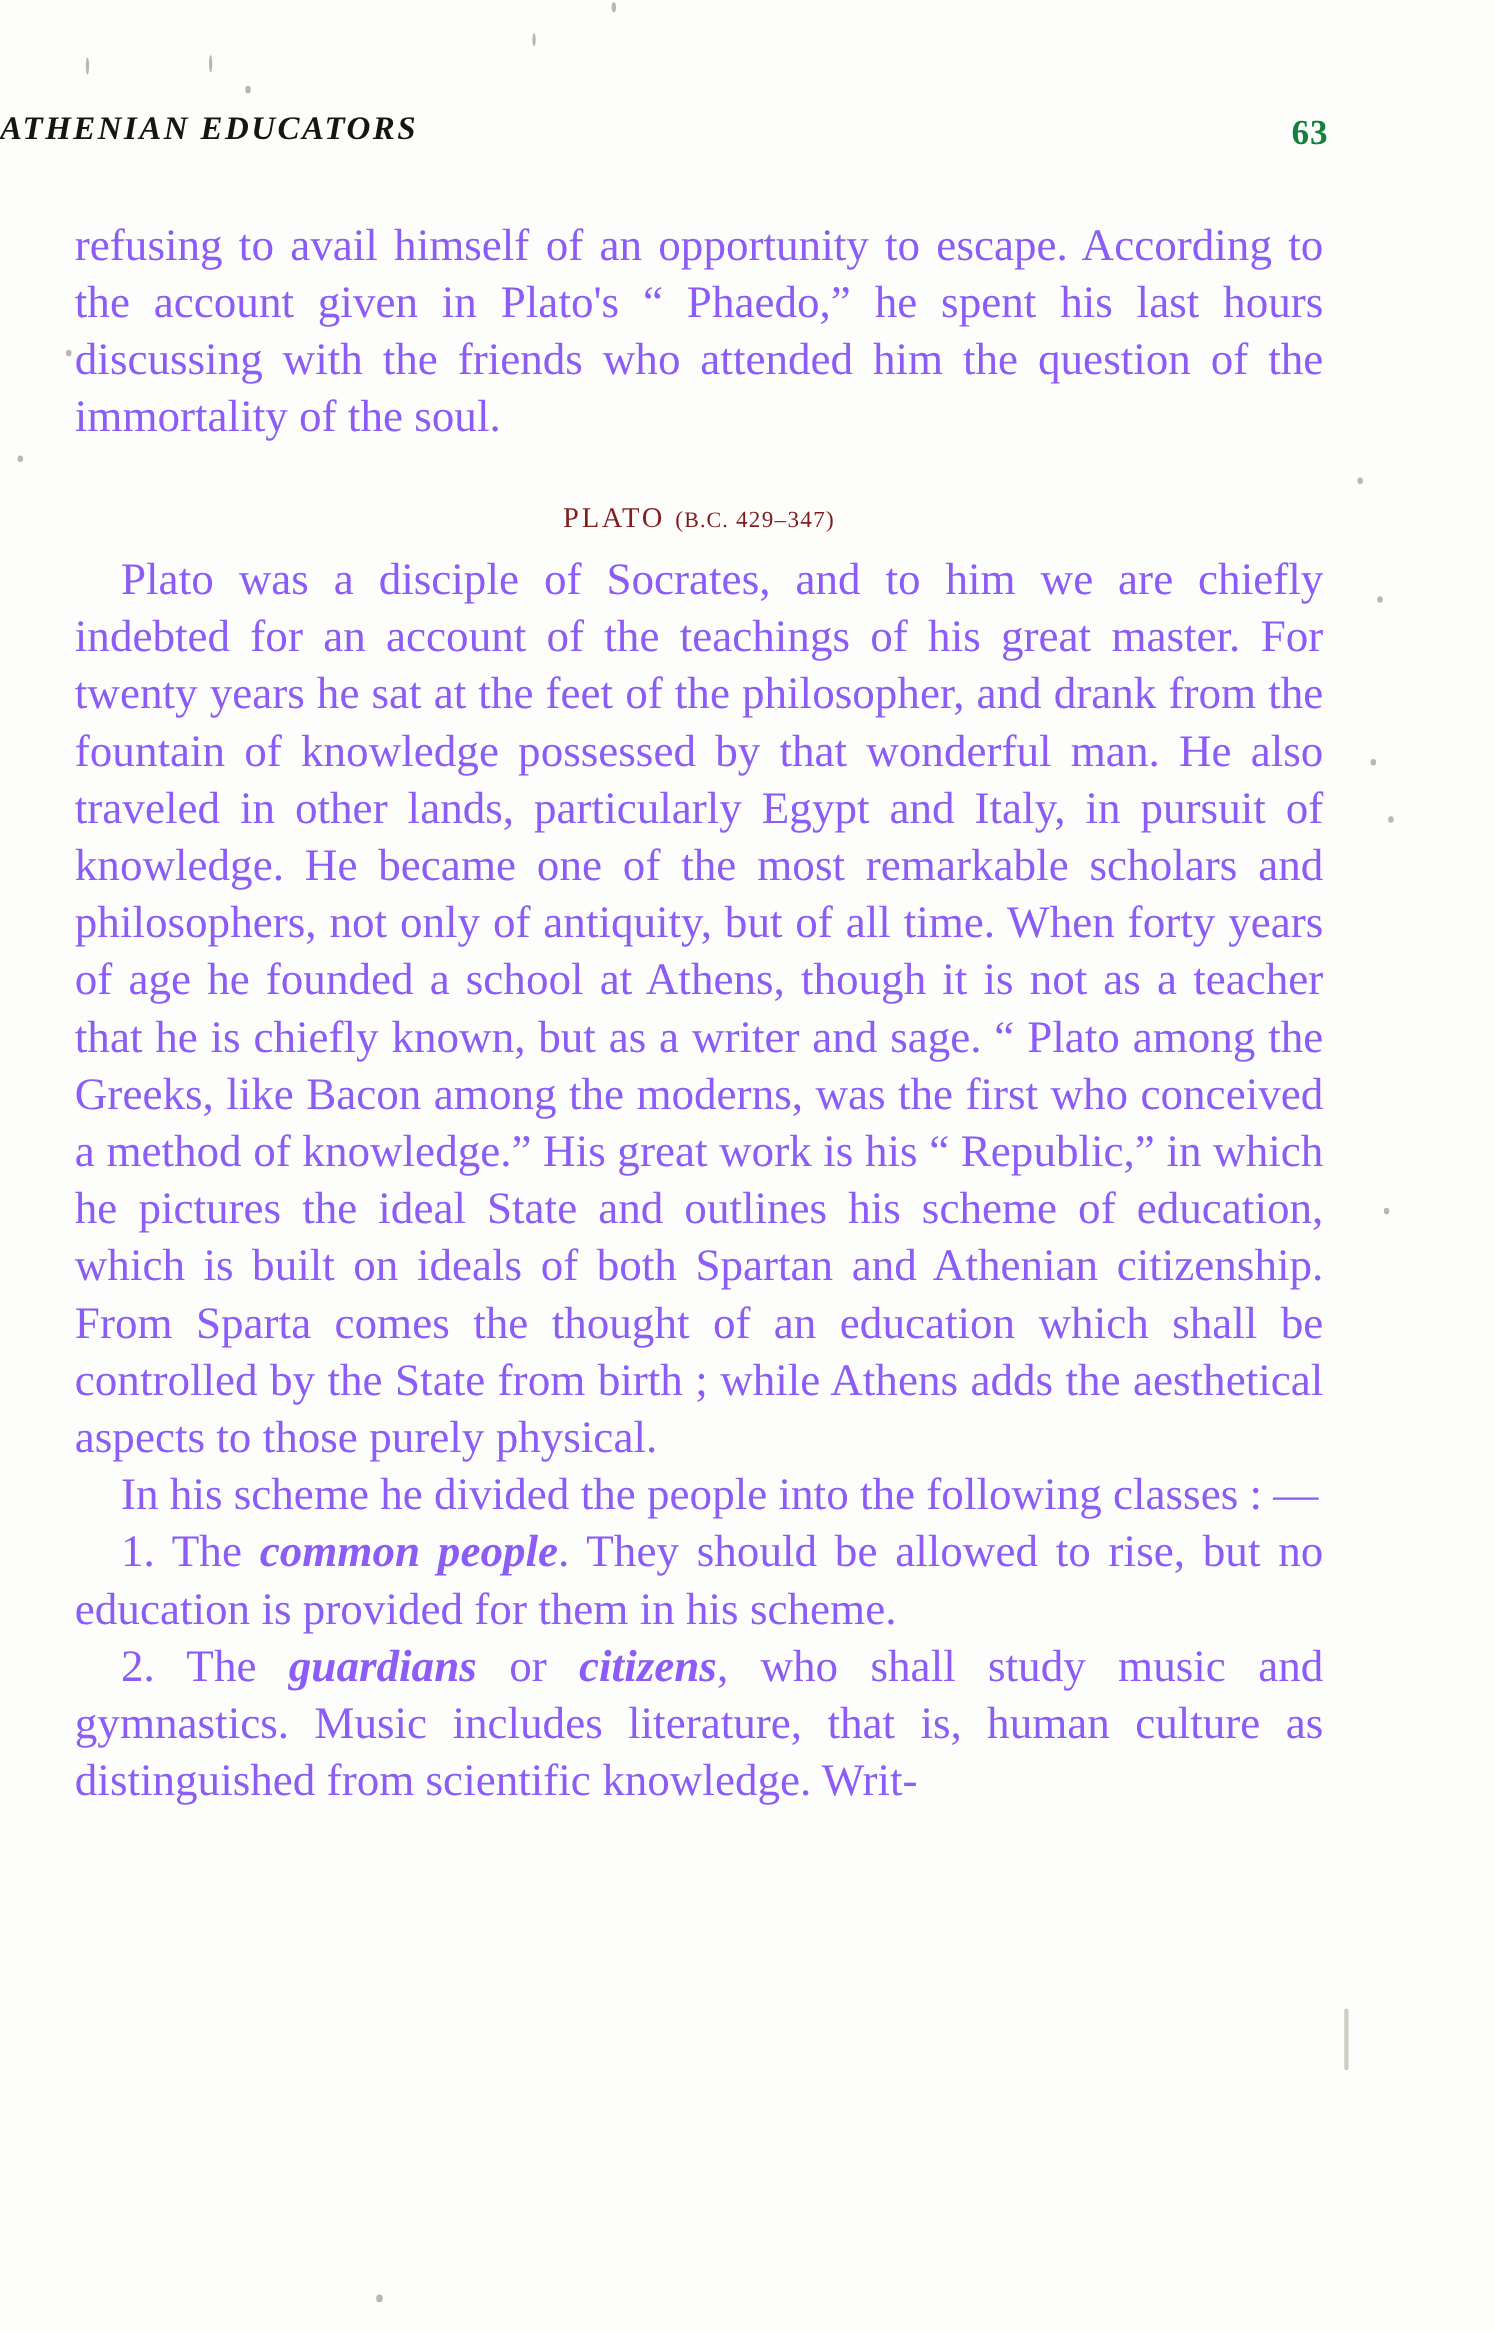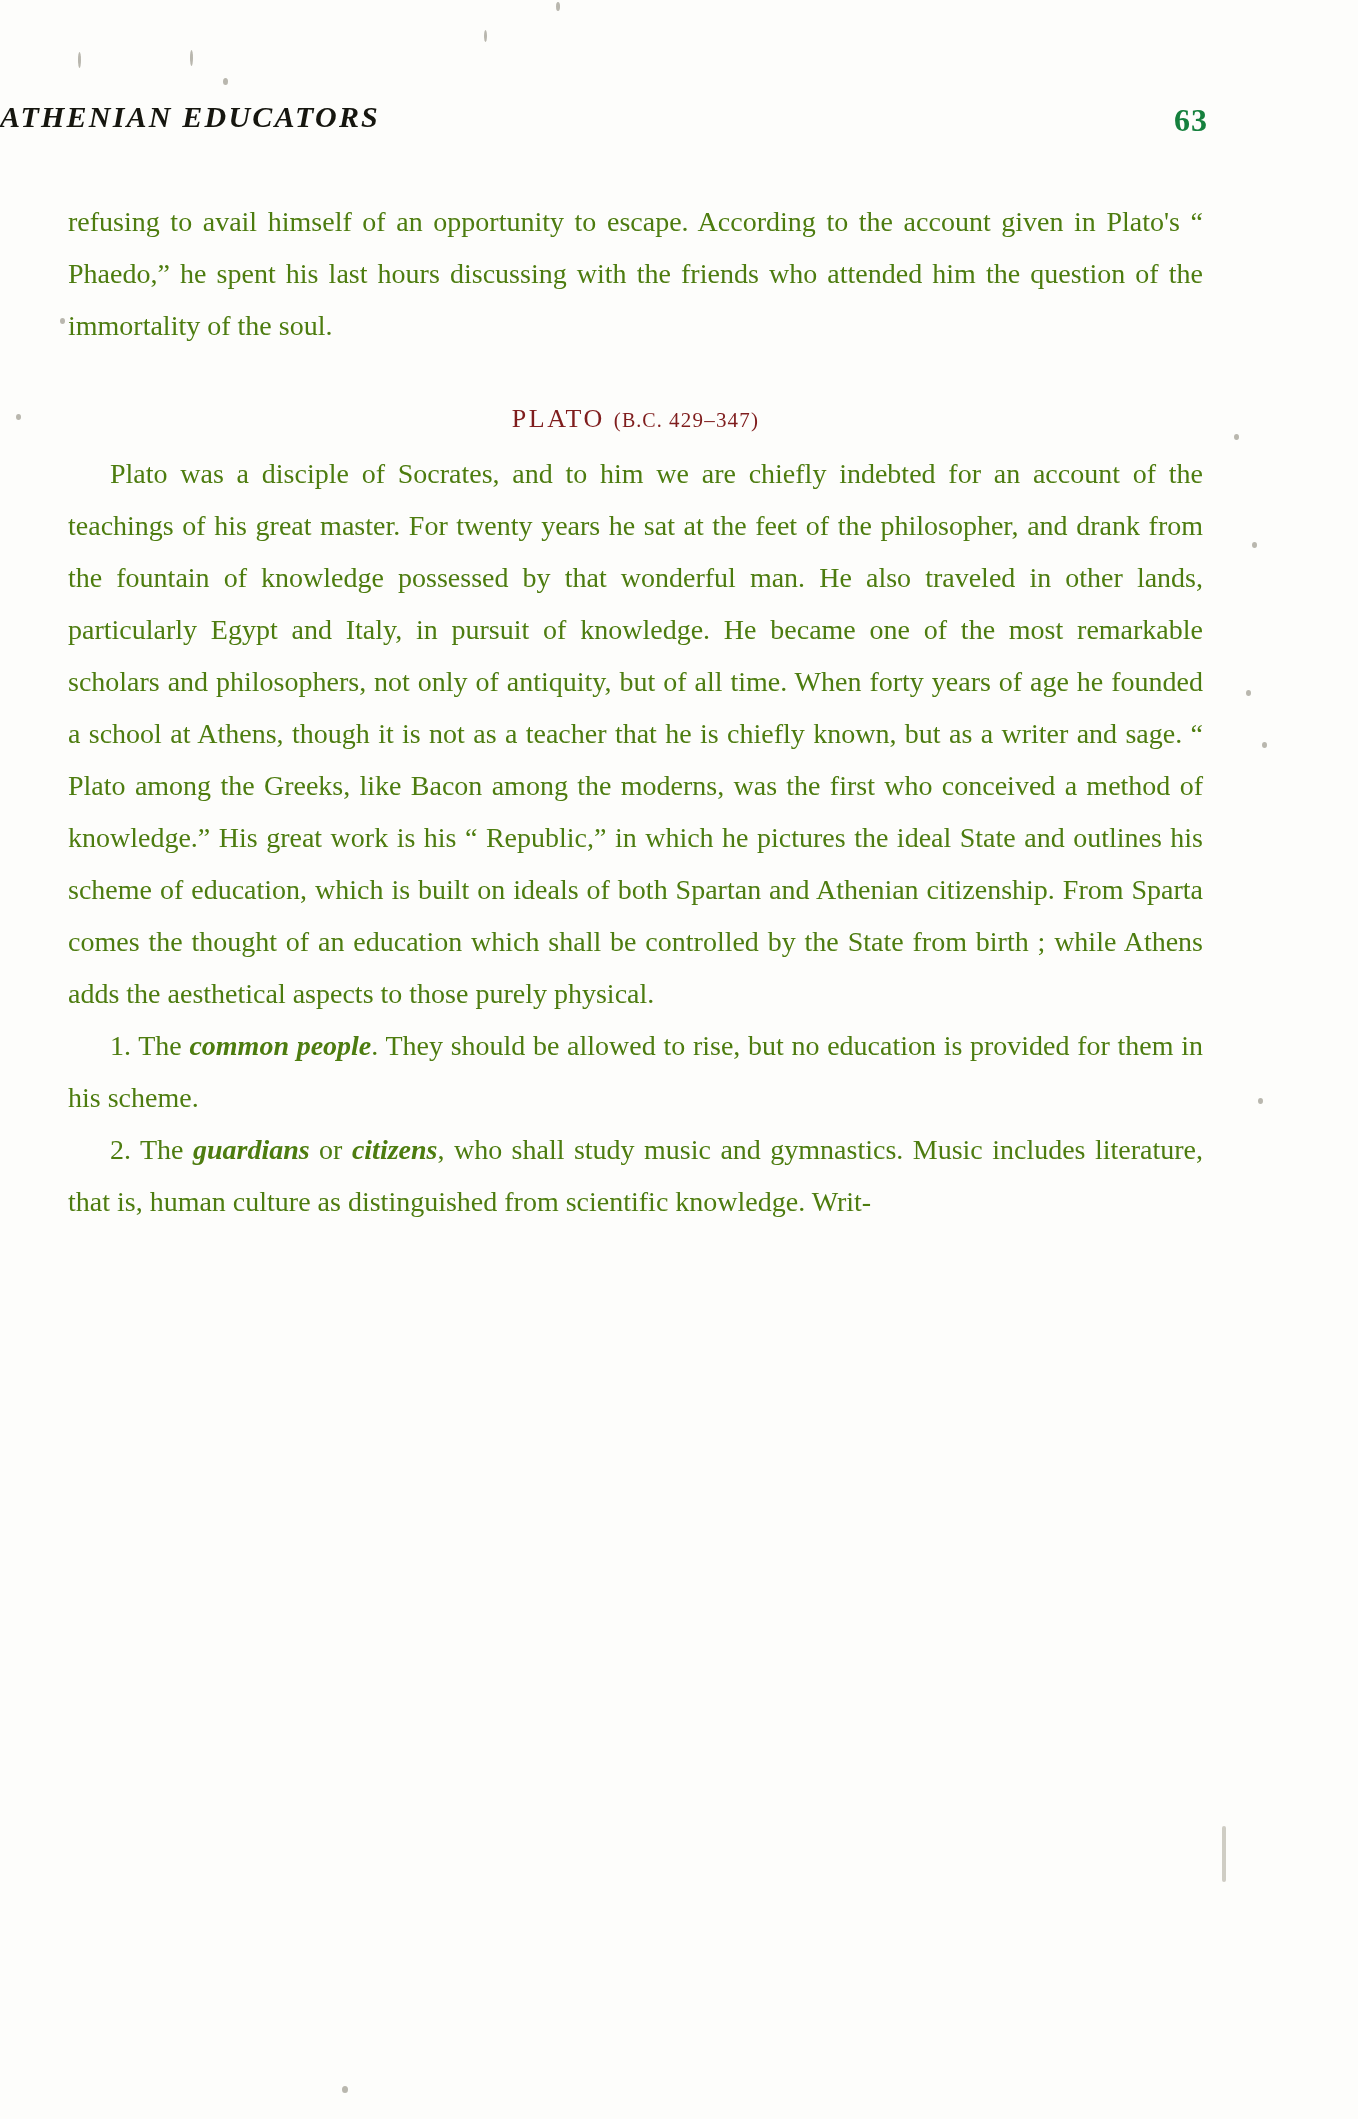--- a/index.html
+++ b/index.html
@@ -63,25 +63,25 @@
 
   .body-col {
     position: absolute;
     left: 68px;
     top: 196px;
     width: 1135px;
   }
 
   p.para {
     margin: 0;
-    font-size: 28px;
+    font-size: 41px;
     line-height: 52px;
     text-align: justify;
     text-justify: inter-word;
-    color: #4d7c0f;
+    color: #8b5cf6;
     hyphens: none;
   }
   p.para.indent {
     text-indent: 42px;
   }
 
   .section-head {
     margin: 52px 0 14px 0;
     text-align: center;
     font-size: 26px;
@@ -134,19 +134,20 @@
 
     <div class="section-head">
       <span>PLATO</span>
       <span class="dates">
         <span>(</span><span class="smallcaps">B.C.</span><span> 429–347)</span>
       </span>
     </div>
 
     <p class="para indent">Plato was a disciple of Socrates, and to him we are chiefly indebted for an account of the teachings of his great master.   For twenty years he sat at the feet of the philosopher, and drank from the fountain of knowledge possessed by that wonderful man.   He also traveled in other lands, particularly Egypt and Italy, in pursuit of knowledge.   He became one of the most remarkable scholars and philosophers, not only of antiquity, but of all time.   When forty years of age he founded a school at Athens, though it is not as a teacher that he is chiefly known, but as a writer and sage.   “ Plato among the Greeks, like Bacon among the moderns, was the first who conceived a method of knowledge.”   His great work is his “ Republic,” in which he pictures the ideal State and outlines his scheme of education, which is built on ideals of both Spartan and Athenian citizenship.   From Sparta comes the thought of an education which shall be controlled by the State from birth ; while Athens adds the aesthetical aspects to those purely physical.</p>
 
+    <p class="para indent gap-before">In his scheme he divided the people into the following classes : —</p>
 
     <p class="para indent list-item"><span>1.</span><span> The </span><i>common people</i><span>.   They should be allowed to rise, but no education is provided for them in his scheme.</span></p>
 
     <p class="para indent list-item"><span>2.</span><span> The </span><i>guardians</i><span> or </span><i>citizens</i><span>, who shall study music and gymnastics.   Music includes literature, that is, human culture as distinguished from scientific knowledge.   Writ-</span></p>
 
   </div>
 </div>
 
 </body></html>

